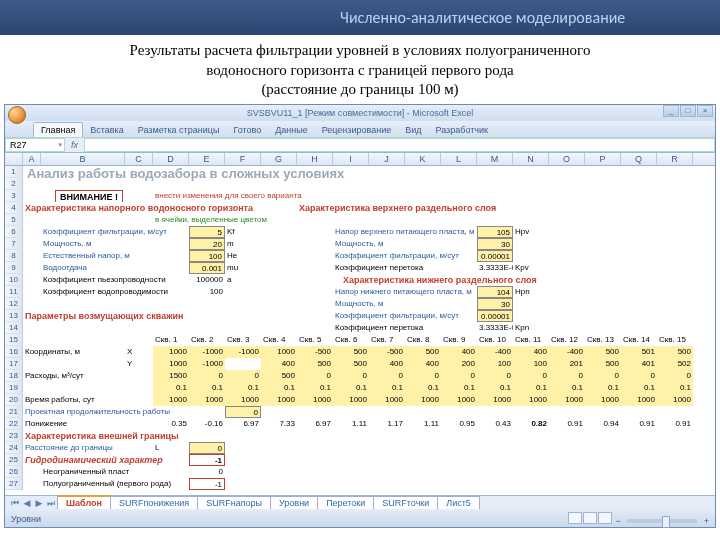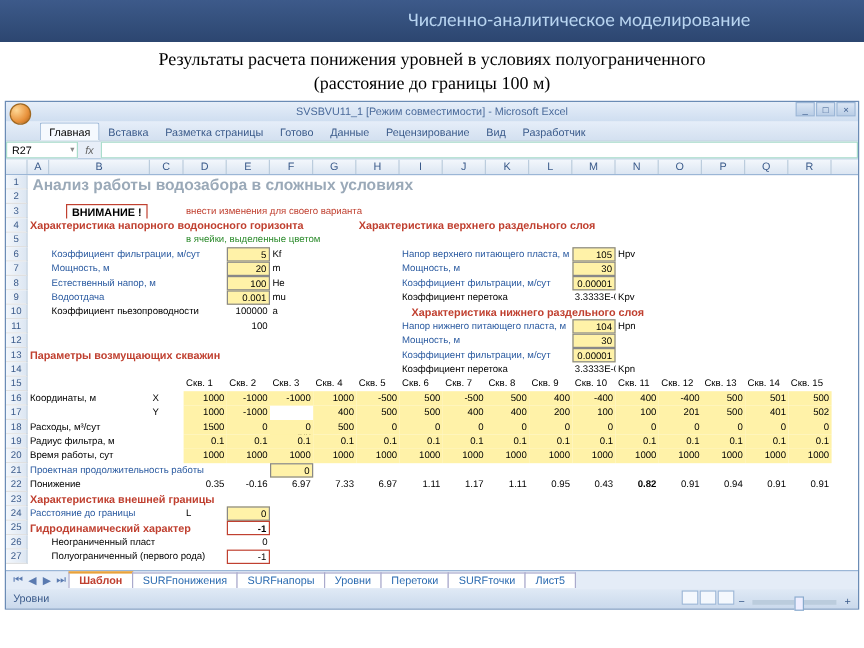--- a/index.html
+++ b/index.html
@@ -50,21 +50,22 @@
   .red-active { background: #fff; border: 1.5px solid #c04030; }
 </style>
 </head>
 <body>
 
 <div class="top-banner">
   <span>Численно-аналитическое моделирование</span>
 </div>
 
 <div class="heading-block">
-  <div>Результаты расчета понижения уровней в условиях полуограниченного</div>
+  <div>Результаты расчета фильтрации уровней в условиях полуограниченного</div>
+  <div>водоносного горизонта с границей первого рода</div>
   <div>(расстояние до границы 100 м)</div>
 </div>
 
 <div class="excel-frame">
   <div class="titlebar">
     <div class="office-btn"></div>
     <span>SVSBVU11_1  [Режим совместимости] - Microsoft Excel</span>
     <div class="win-btns">
       <span>_</span>
       <span>□</span>
@@ -188,20 +189,21 @@
             <div class="cell val" style="width: 36px; position: absolute; left: 454px;">3.3333E-07</div>
             <div class="cell " style="width: 36px; position: absolute; left: 490px;">Kpv</div>
           </div>
           <div class="row">
             <div class="cell " style="width: 148px; position: absolute; left: 18px;">Коэффициент пьезопроводности</div>
             <div class="cell val" style="width: 36px; position: absolute; left: 166px;">100000</div>
             <div class="cell " style="width: 36px; position: absolute; left: 202px;">a</div>
             <div class="cell hdr-red" style="width: 216px; position: absolute; left: 274px; margin-left: 44px;">Характеристика нижнего раздельного слоя</div>
           </div>
           <div class="row">
+            <div class="cell " style="width: 148px; position: absolute; left: 18px;">Коэффициент водопроводимости</div>
             <div class="cell val" style="width: 36px; position: absolute; left: 166px;">100</div>
             <div class="cell hdr-blue" style="width: 144px; position: absolute; left: 310px;">Напор нижнего питающего пласта, м</div>
             <div class="cell yel bord val" style="width: 36px; position: absolute; left: 454px;">104</div>
             <div class="cell " style="width: 36px; position: absolute; left: 490px;">Hpn</div>
           </div>
           <div class="row">
             <div class="cell hdr-blue" style="width: 144px; position: absolute; left: 310px;">Мощность, м</div>
             <div class="cell yel bord val" style="width: 36px; position: absolute; left: 454px;">30</div>
           </div>
           <div class="row">
@@ -280,21 +282,20 @@
             <div class="cell yel val" style="width: 36px; position: absolute; left: 382px;">0</div>
             <div class="cell yel val" style="width: 36px; position: absolute; left: 418px;">0</div>
             <div class="cell yel val" style="width: 36px; position: absolute; left: 454px;">0</div>
             <div class="cell yel val" style="width: 36px; position: absolute; left: 490px;">0</div>
             <div class="cell yel val" style="width: 36px; position: absolute; left: 526px;">0</div>
             <div class="cell yel val" style="width: 36px; position: absolute; left: 562px;">0</div>
             <div class="cell yel val" style="width: 36px; position: absolute; left: 598px;">0</div>
             <div class="cell yel val" style="width: 36px; position: absolute; left: 634px;">0</div>
           </div>
           <div class="row">
-            <div class="cell " style="width: 130px; position: absolute; left: 0px;">Радиус фильтра, м</div>
             <div class="cell yel val" style="width: 36px; position: absolute; left: 130px;">0.1</div>
             <div class="cell yel val" style="width: 36px; position: absolute; left: 166px;">0.1</div>
             <div class="cell yel val" style="width: 36px; position: absolute; left: 202px;">0.1</div>
             <div class="cell yel val" style="width: 36px; position: absolute; left: 238px;">0.1</div>
             <div class="cell yel val" style="width: 36px; position: absolute; left: 274px;">0.1</div>
             <div class="cell yel val" style="width: 36px; position: absolute; left: 310px;">0.1</div>
             <div class="cell yel val" style="width: 36px; position: absolute; left: 346px;">0.1</div>
             <div class="cell yel val" style="width: 36px; position: absolute; left: 382px;">0.1</div>
             <div class="cell yel val" style="width: 36px; position: absolute; left: 418px;">0.1</div>
             <div class="cell yel val" style="width: 36px; position: absolute; left: 454px;">0.1</div>
@@ -346,21 +347,21 @@
           </div>
           <div class="row">
             <div class="cell hdr-red" style="width: 202px; position: absolute; left: 0px;">Характеристика внешней границы</div>
           </div>
           <div class="row">
             <div class="cell hdr-blue" style="width: 130px; position: absolute; left: 0px;">Расстояние до границы</div>
             <div class="cell " style="width: 36px; position: absolute; left: 130px;">L</div>
             <div class="cell yel bord val" style="width: 36px; position: absolute; left: 166px;">0</div>
           </div>
           <div class="row">
-            <div class="cell hdr-red" style="width: 166px; position: absolute; left: 0px;">Гидродинамический характер</div>
+            <div class="cell hdr-red" style="width: 166px; position: absolute; left: 0px; font-style: italic;">Гидродинамический характер</div>
             <div class="cell val" style="width: 36px; position: absolute; left: 166px; border: 1.5px solid rgb(192, 64, 48); font-weight: bold;">-1</div>
           </div>
           <div class="row">
             <div class="cell " style="width: 148px; position: absolute; left: 18px;">Неограниченный пласт</div>
             <div class="cell val" style="width: 36px; position: absolute; left: 166px;">0</div>
           </div>
           <div class="row">
             <div class="cell " style="width: 148px; position: absolute; left: 18px;">Полуограниченный (первого рода)</div>
             <div class="cell val red-active" style="width: 36px; position: absolute; left: 166px;">-1</div>
           </div>

